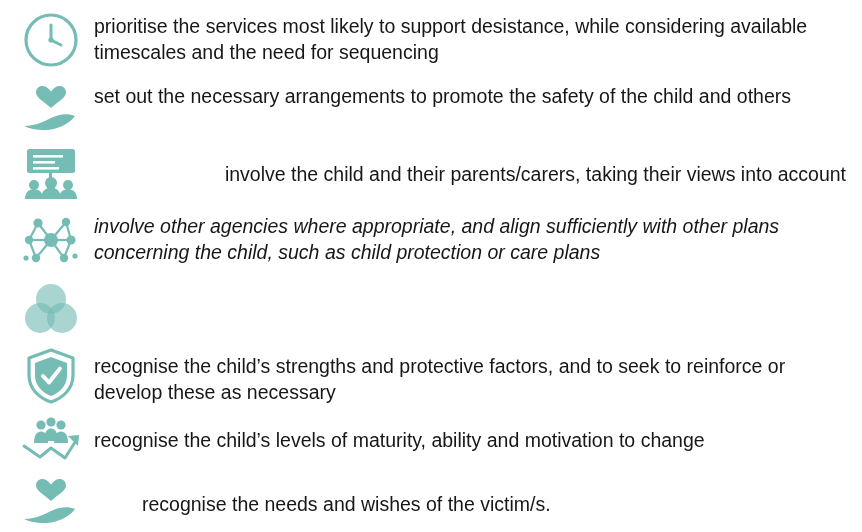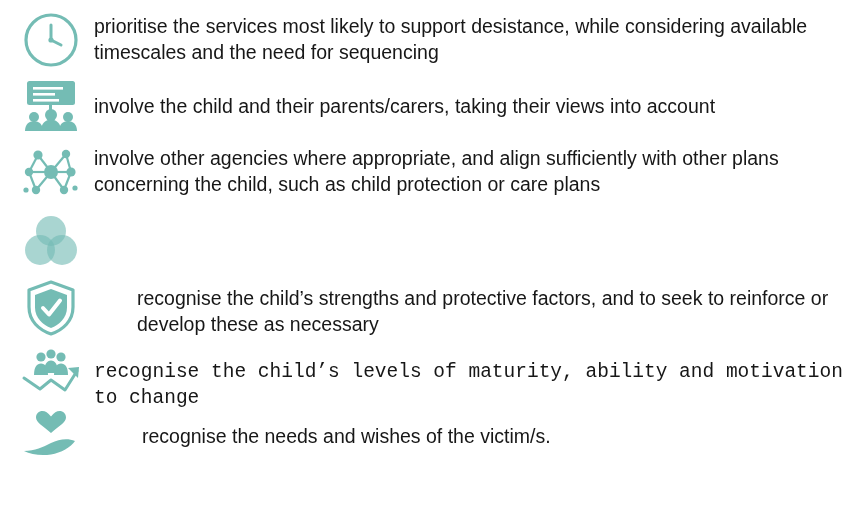--- a/index.html
+++ b/index.html
@@ -47,37 +47,37 @@
   }
   
   .row-0 { height: 68px; }
   .row-0 .icon-cell { height: 68px; }
   .row-0 .text-cell { padding-top: 8px; }
 
   .row-1 { height: 68px; }
   .row-1 .icon-cell { height: 68px; }
   .row-1 .text-cell { padding-top: 10px; }
 
-  .row-2 { height: 62px; }
+  .row-2 { height: 62px; text-align: right; }
   .row-2 .icon-cell { height: 62px; }
   .row-2 .text-cell { padding-top: 20px; }
 
-  .row-3 { height: 72px; }
+  .row-3 { height: 72px; font-style: italic; }
   .row-3 .icon-cell { height: 72px; }
   .row-3 .text-cell { padding-top: 10px; }
 
   .row-4 { height: 66px; }
   .row-4 .icon-cell { height: 66px; }
   .row-4 .text-cell { padding-top: 22px; }
 
   .row-5 { height: 68px; }
   .row-5 .icon-cell { height: 68px; }
-  .row-5 .text-cell { padding-top: 12px; margin-left: 43px; }
-
-  .row-6 { height: 60px; font-family: Liberation Mono, monospace; }
+  .row-5 .text-cell { padding-top: 12px; }
+
+  .row-6 { height: 60px; }
   .row-6 .icon-cell { height: 60px; }
   .row-6 .text-cell { padding-top: 18px; }
 
   .row-7 { height: 62px; }
   .row-7 .icon-cell { height: 62px; }
   .row-7 .text-cell { padding-top: 22px; margin-left: 48px; }
 </style>
 </head>
 <body>
 
@@ -88,20 +88,29 @@
       <svg width="58" height="58" viewBox="0 0 58 58" aria-hidden="true">
         <circle cx="29" cy="29" r="25" fill="none" stroke="#74bcb4" stroke-width="3.2"></circle>
         <circle cx="29" cy="29" r="2.6" fill="#74bcb4"></circle>
         <line x1="29" y1="29" x2="29" y2="14" stroke="#74bcb4" stroke-width="3" stroke-linecap="round"></line>
         <line x1="29" y1="29" x2="39" y2="34" stroke="#74bcb4" stroke-width="3" stroke-linecap="round"></line>
       </svg>
     </div>
     <div class="text-cell">prioritise the services most likely to support desistance, while considering available timescales and the need for sequencing</div>
   </div>
 
+  <div class="row row-1">
+    <div class="icon-cell">
+      <svg width="60" height="52" viewBox="0 0 60 52" aria-hidden="true">
+        <path d="M30 26 C22 19 15 15.5 15 10.5 C15 6.6 18 4 21.4 4 C24.4 4 26.8 5.6 30 9.4 C33.2 5.6 35.6 4 38.6 4 C42 4 45 6.6 45 10.5 C45 15.5 38 19 30 26 Z" fill="#74bcb4"></path>
+        <path d="M3 44 C14 44 22 40 30 36 C38 32 47 31 54 34 C50 40 40 46 30 47.5 C20 49 10 47.5 3 44 Z" fill="#74bcb4"></path>
+      </svg>
+    </div>
+    <div class="text-cell">set out the necessary arrangements to promote the safety of the child and others</div>
+  </div>
 
   <div class="row row-2">
     <div class="icon-cell">
       <svg width="58" height="56" viewBox="0 0 58 56" aria-hidden="true">
         <rect x="5" y="4" width="48" height="24" rx="2.5" fill="#74bcb4"></rect>
         <rect x="11" y="10" width="30" height="2.6" fill="#ffffff"></rect>
         <rect x="11" y="16" width="22" height="2.6" fill="#ffffff"></rect>
         <rect x="11" y="22" width="26" height="2.6" fill="#ffffff"></rect>
         <rect x="27" y="28" width="3" height="5" fill="#74bcb4"></rect>
         <circle cx="12" cy="40" r="5" fill="#74bcb4"></circle>

